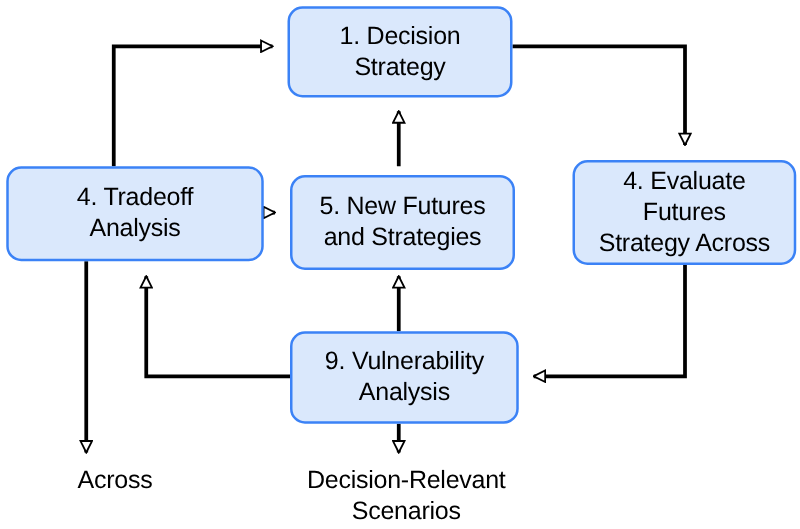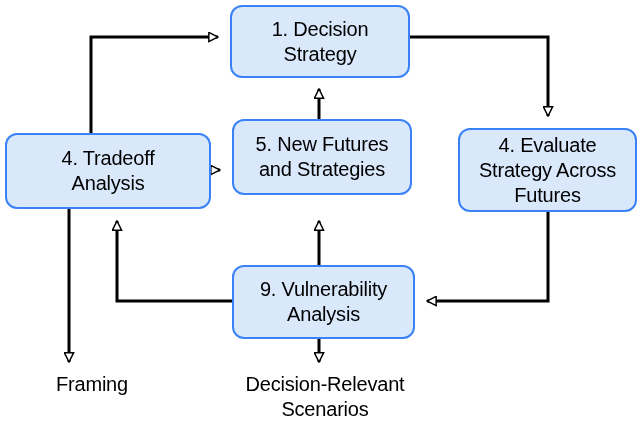--- a/index.html
+++ b/index.html
@@ -53,21 +53,21 @@
     font-size: 20px;
     line-height: 25px;
     font-family: "Liberation Sans", sans-serif;
     letter-spacing: -0.2px;
     z-index: 2;
   }
   #node-1 { left: 230px; top: 5px;   width: 180px; height: 73px; }
   #node-2 { left: 458px; top: 128px; width: 179px; height: 84px; }
   #node-3 { left: 232px; top: 265px; width: 183px; height: 74px; }
   #node-4 { left: 5px;   top: 133px; width: 206px; height: 76px; }
-  #node-5 { left: 232px; top: 119px; width: 180px; height: 76px; }
+  #node-5 { left: 232px; top: 140px; width: 180px; height: 76px; }
   #label-robust    { left: 12px;  top: 372px; width: 160px; }
   #label-scenarios { left: 215px; top: 372px; width: 220px; }
 </style>
 </head>
 <body>
 
 <div id="canvas">
 
   <svg id="edges" viewBox="0 0 640 423" width="640" height="423" xmlns="http://www.w3.org/2000/svg">
     <defs>
@@ -101,22 +101,22 @@
   <div class="node" id="node-1">
     <span>
         <span style="display: block;">1. Decision</span>
         <span style="display: block;">Strategy</span>
       </span>
   </div>
 
   <div class="node" id="node-2">
     <span>
         <span style="display: block;">4. Evaluate</span>
+        <span style="display: block;">Futures</span>
         <span style="display: block;">Strategy Across</span>
-        <span style="display: block;">Futures</span>
       </span>
   </div>
 
   <div class="node" id="node-3">
     <span>
         <span style="display: block;">9. Vulnerability</span>
         <span style="display: block;">Analysis</span>
       </span>
   </div>
 
@@ -128,21 +128,21 @@
   </div>
 
   <div class="node" id="node-5">
     <span>
         <span style="display: block;">5. New Futures</span>
         <span style="display: block;">and Strategies</span>
       </span>
   </div>
 
   <div class="outlabel" id="label-robust">
-    <span style="display: block;">Framing</span>
+    <span style="display: block;">Across</span>
   </div>
 
   <div class="outlabel" id="label-scenarios">
     <span style="display: block; text-align: center;">Decision-Relevant</span>
     <span style="display: block;">Scenarios</span>
   </div>
 
 </div>
 
 </body></html>

